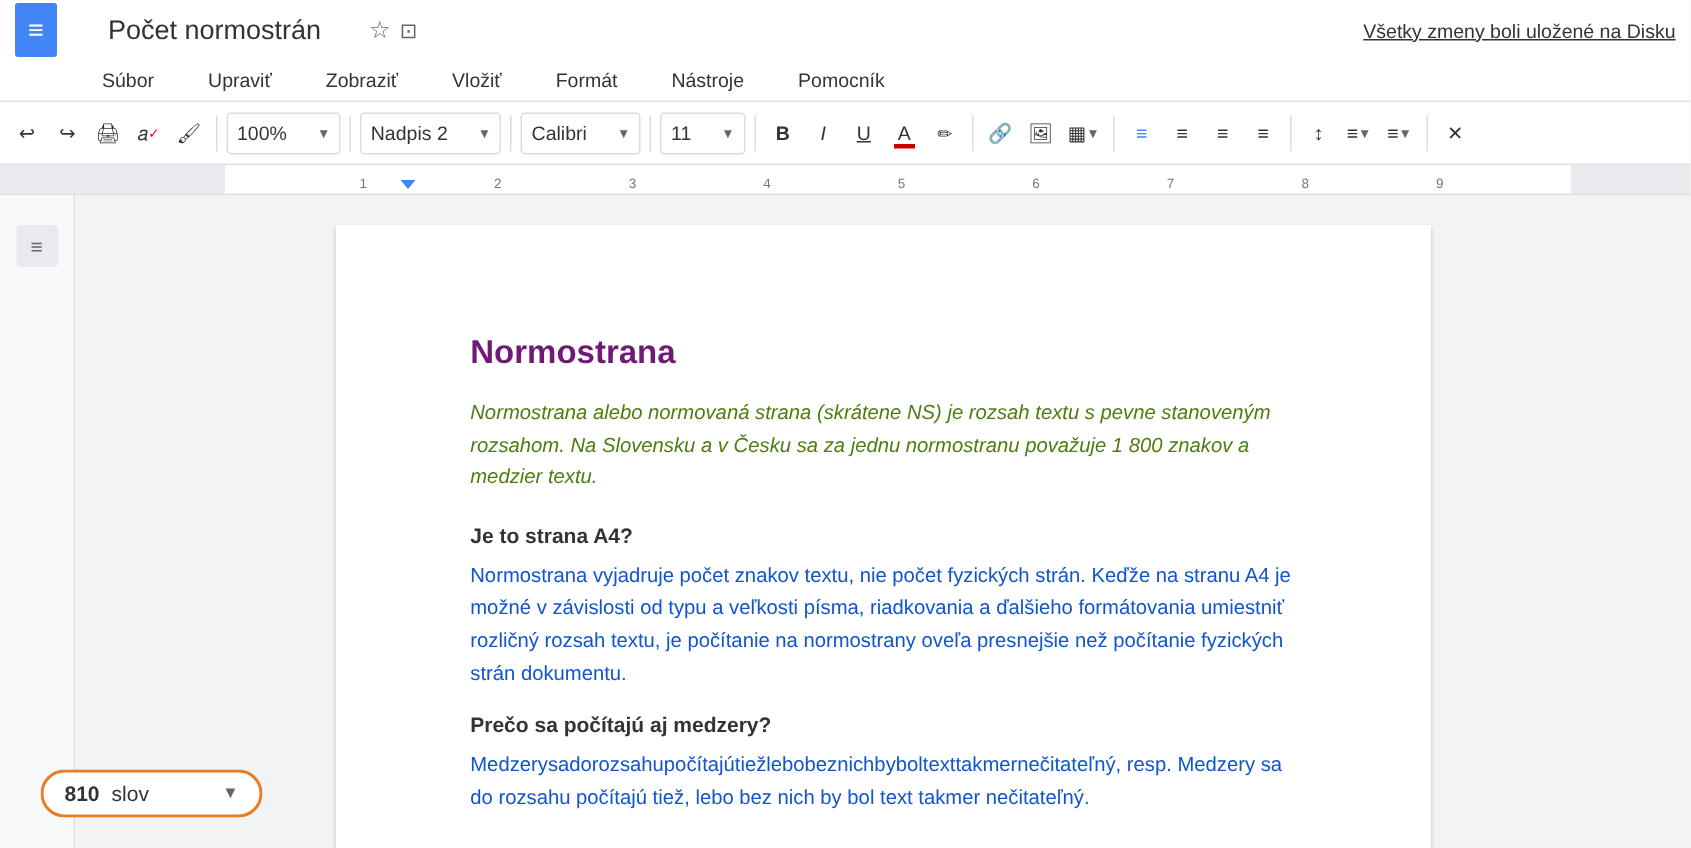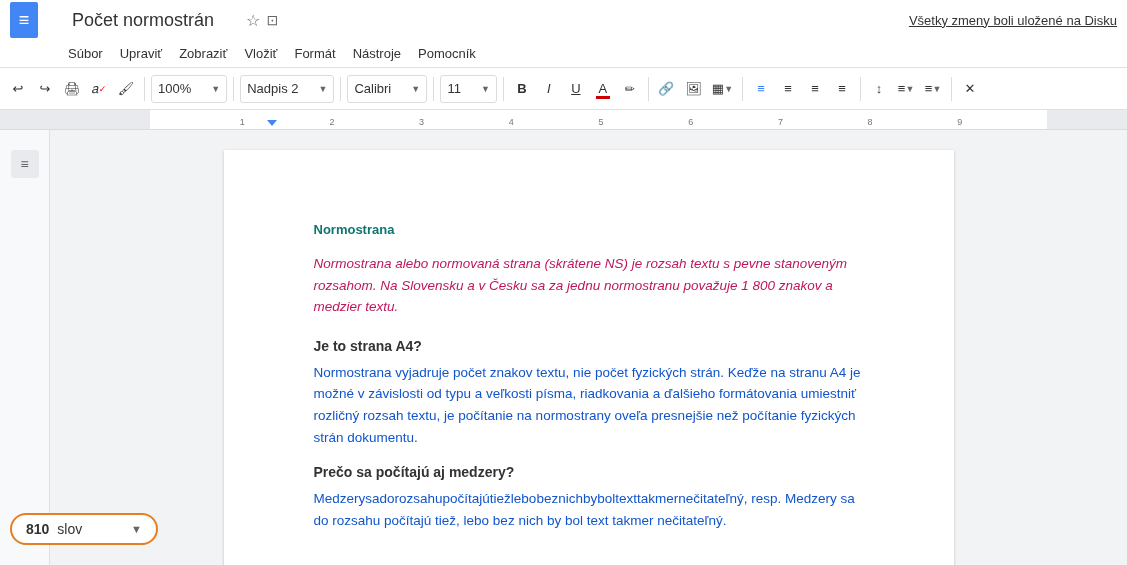--- a/index.html
+++ b/index.html
@@ -40,21 +40,21 @@
       text-decoration: underline;
     }
 
     
     .menu-bar {
       display: flex;
       align-items: center;
       padding: 2px 60px;
       background: #fff;
       height: 28px;
-      gap: 1px;
+      gap: 20px;
       border-bottom: 1px solid #e0e0e0;
     }
     .menu-bar .menu-item {
       font-size: 13px;
       color: #333;
       padding: 2px 8px;
       cursor: pointer;
       border-radius: 3px;
     }
 
@@ -145,28 +145,28 @@
       width: 730px;
       min-height: 900px;
       background: #fff;
       box-shadow: 0 1px 3px rgba(0,0,0,0.2);
       padding: 72px 90px;
       position: relative;
     }
 
     
     .doc-heading {
-      font-size: 13px;
+      font-size: 22px;
       font-weight: bold;
-      color: #0f766e;
+      color: #701a75;
       margin-bottom: 16px;
     }
     .doc-intro {
       font-style: italic;
-      color: #be185d;
+      color: #4d7c0f;
       font-size: 13.5px;
       margin-bottom: 20px;
       line-height: 1.6;
     }
     .doc-subheading {
       font-size: 14px;
       font-weight: bold;
       color: #333;
       margin-bottom: 8px;
     }
@@ -174,21 +174,21 @@
       color: #1155cc;
       font-size: 13.5px;
       line-height: 1.6;
       margin-bottom: 16px;
     }
 
     
     .word-count-badge {
       position: fixed;
       bottom: 20px;
-      left: 10px;
+      left: 27px;
       display: flex;
       align-items: center;
       border: 2px solid #e67e22;
       border-radius: 20px;
       padding: 6px 14px;
       background: #fff;
       font-size: 14px;
       color: #333;
       gap: 8px;
       width: 148px;

